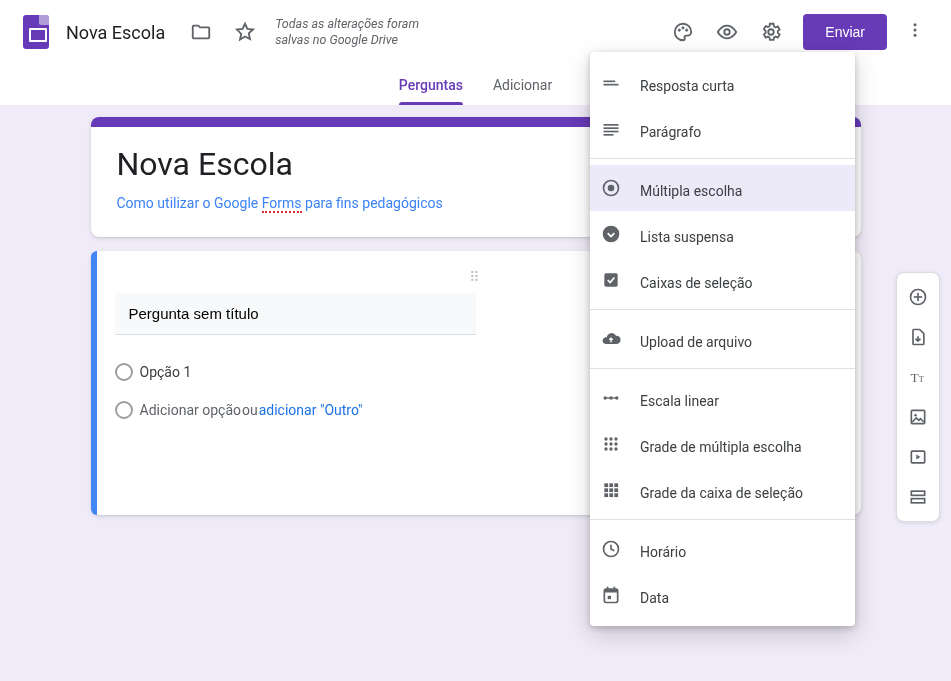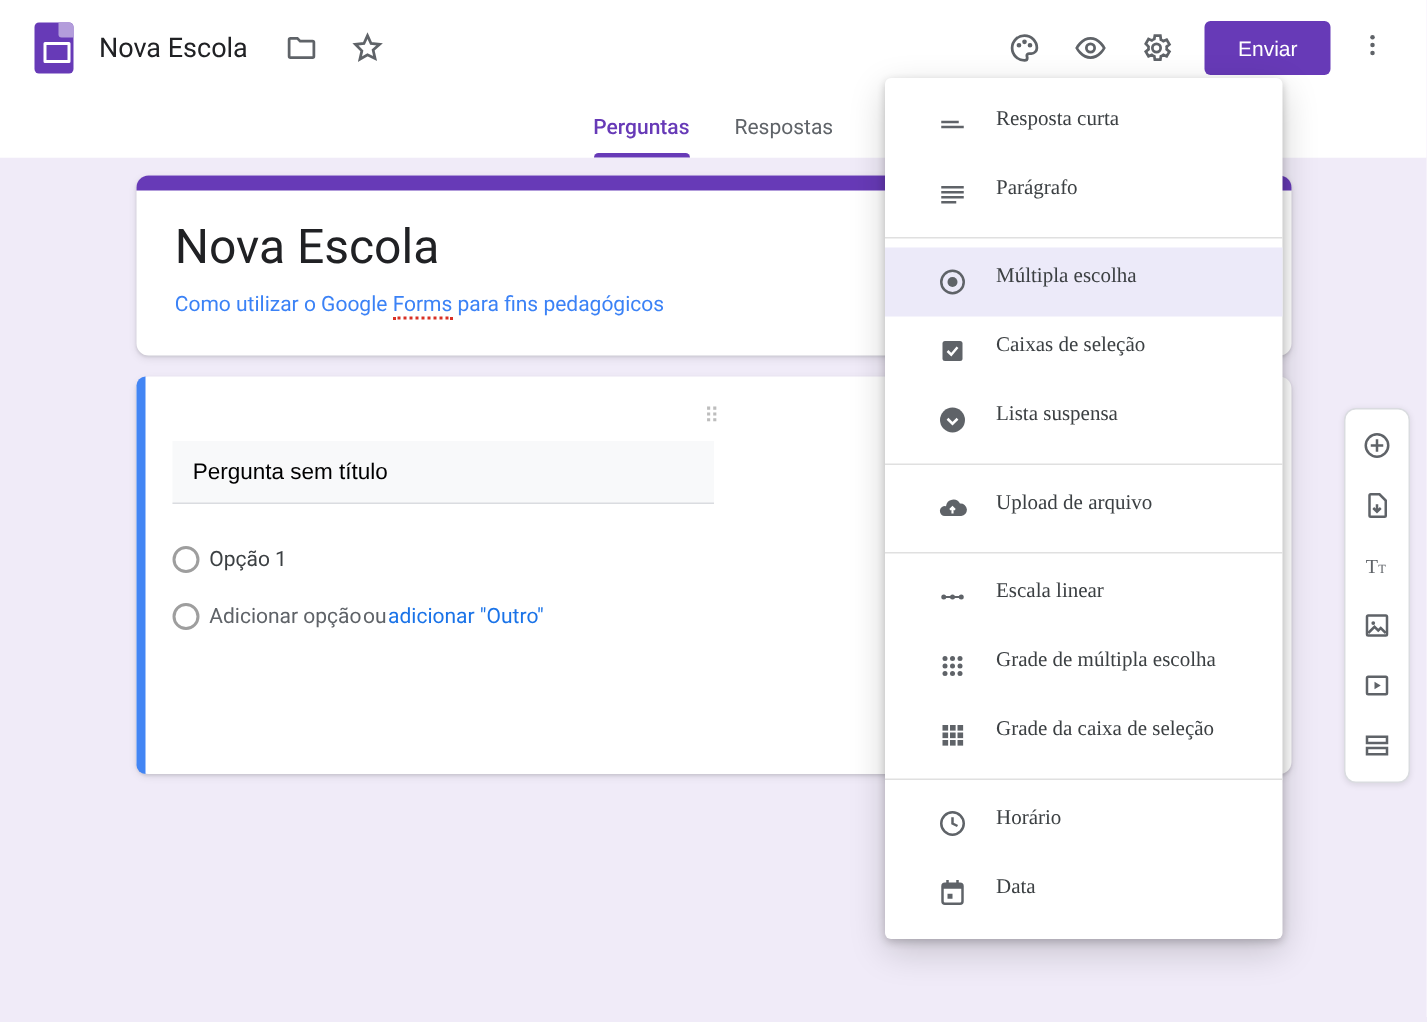--- a/index.html
+++ b/index.html
@@ -152,23 +152,23 @@
     position:absolute;
     top:52px; left:590px;
     width:265px;
     background:#fff;
     border-radius:4px;
     box-shadow: 0 2px 6px rgba(0,0,0,.2), 0 8px 24px rgba(0,0,0,.18);
     padding: 8px 0;
     z-index: 20;
   }
   .dd-item {
-    display:flex; align-items:flex-start; gap:18px;
-    padding: 12px 34px;
-    font-size:14px; color:#3c4043; cursor:pointer;font-family:Liberation Serif, serif;
+    display:flex; align-items:flex-end; gap:18px;
+    padding: 12px 10px;
+    font-size:14px; color:#3c4043; cursor:pointer;
   }
   .dd-item.selected { background:#eceaf9;}
   .dd-sep { height:1px; background:#e0e0e0; margin:6px 0;}
   .dd-icon { width:22px; height:22px; display:flex; align-items:center; justify-content:center; color:#5f6368;}
   .dd-icon svg{width:20px;height:20px;fill:#5f6368;}
 
   
   .side-toolbar{
     position:absolute;
     top:272px; left:896px;
@@ -198,20 +198,21 @@
   <div class="hicon">
     <svg viewBox="0 0 24 24">
         <path fill="none" stroke="#5f6368" stroke-width="2" d="M3 6a1 1 0 0 1 1-1h5l2 2h9a1 1 0 0 1 1 1v10a1 1 0 0 1-1 1H4a1 1 0 0 1-1-1V6z"></path>
       </svg>
   </div>
   <div class="hicon">
     <svg viewBox="0 0 24 24">
         <path fill="none" stroke="#5f6368" stroke-width="2" d="M12 3l2.6 5.7 6.2.6-4.7 4.2 1.4 6.1L12 16.9l-5.5 3.3 1.4-6.1L3.2 9.3l6.2-.6L12 3z"></path>
       </svg>
   </div>
+  <div class="save-msg">Todas as alterações foram salvas no Google Drive</div>
   <div class="header-spacer"></div>
   <div class="hicon">
     <svg viewBox="0 0 24 24">
         <path fill="none" stroke="#5f6368" stroke-width="2" d="M12 3a9 9 0 1 0 0 18c1.3 0 2-.8 2-1.8 0-.6-.3-1-.3-1.5 0-.9.7-1.7 1.8-1.7H17a4 4 0 0 0 4-4c0-5-4-9-9-9z"></path>
         <circle cx="8" cy="10" r="1.2"></circle>
         <circle cx="12" cy="7.5" r="1.2"></circle>
         <circle cx="16" cy="10" r="1.2"></circle>
       </svg>
   </div>
   <div class="hicon">
@@ -231,21 +232,21 @@
     <svg viewBox="0 0 24 24">
         <circle cx="12" cy="5" r="2"></circle>
         <circle cx="12" cy="12" r="2"></circle>
         <circle cx="12" cy="19" r="2"></circle>
       </svg>
   </div>
 </div>
 
 <div class="tabs">
   <div class="tab active">Perguntas</div>
-  <div class="tab">Respostas</div>
+  <div class="tab">Adicionar</div>
 </div>
 
 <div class="canvas">
 
   <div class="card title-card">
     <div class="form-title">Nova Escola</div>
     <div class="form-desc">
       <span>Como utilizar o Google </span><span class="forms-word">Forms</span><span> para fins pedagógicos</span>
     </div>
   </div>
@@ -302,34 +303,34 @@
         <svg viewBox="0 0 24 24">
           <circle cx="12" cy="12" r="9" fill="none" stroke="#5f6368" stroke-width="2"></circle>
           <circle cx="12" cy="12" r="4"></circle>
         </svg>
       </span>
     <span>Múltipla escolha</span>
   </div>
   <div class="dd-item">
     <span class="dd-icon">
         <svg viewBox="0 0 24 24">
+          <circle cx="12" cy="12" r="10"></circle>
+          <path d="M8 11l4 4 4-4" stroke="#fff" stroke-width="2" fill="none"></path>
+        </svg>
+      </span>
+    <span>Lista suspensa</span>
+  </div>
+  <div class="dd-item">
+    <span class="dd-icon">
+        <svg viewBox="0 0 24 24">
           <rect x="4" y="4" width="16" height="16" rx="2"></rect>
           <path d="M8 12l3 3 5-6" stroke="#fff" stroke-width="2" fill="none"></path>
         </svg>
       </span>
     <span>Caixas de seleção</span>
-  </div>
-  <div class="dd-item">
-    <span class="dd-icon">
-        <svg viewBox="0 0 24 24">
-          <circle cx="12" cy="12" r="10"></circle>
-          <path d="M8 11l4 4 4-4" stroke="#fff" stroke-width="2" fill="none"></path>
-        </svg>
-      </span>
-    <span>Lista suspensa</span>
   </div>
   <div class="dd-sep"></div>
   <div class="dd-item">
     <span class="dd-icon">
         <svg viewBox="0 0 24 24">
           <path d="M19 18H6a4 4 0 1 1 .8-7.9A6 6 0 0 1 18 8a5 5 0 0 1 1 10z"></path>
           <path d="M12 11v5M10 13l2-2 2 2" stroke="#fff" stroke-width="1.7" fill="none"></path>
         </svg>
       </span>
     <span>Upload de arquivo</span>

